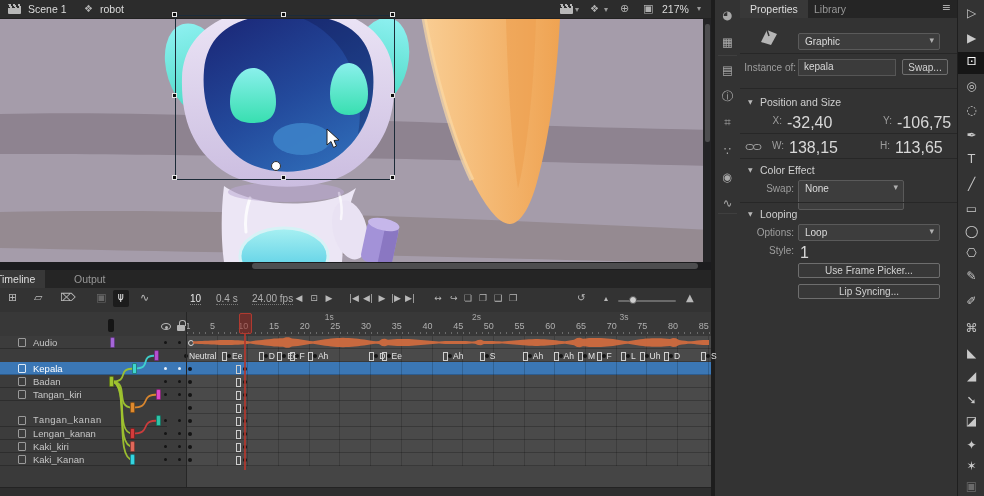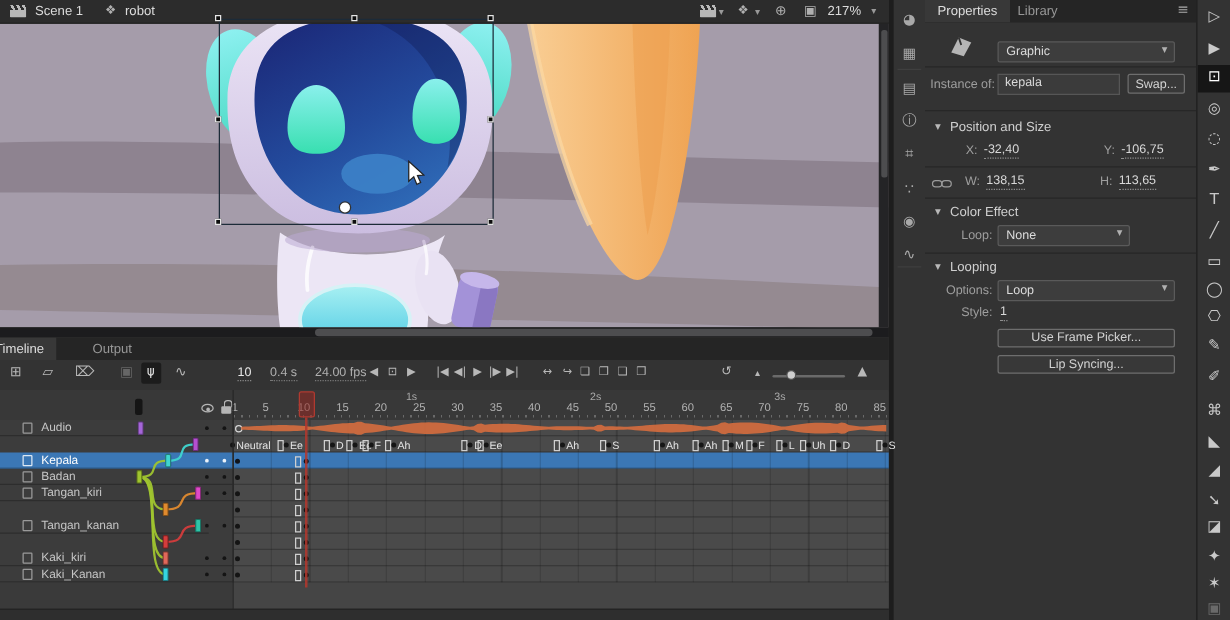--- a/index.html
+++ b/index.html
@@ -1,20 +1,20 @@
 <!DOCTYPE html>
 <html><head>
 <meta charset="utf-8">
 <style>
   html,body{margin:0;padding:0;background:#1e1e1e;}
   #app{position:relative;width:984px;height:496px;overflow:hidden;background:#333;
        font-family:"Liberation Sans",sans-serif;color:#ccc;-webkit-font-smoothing:antialiased;}
   .abs{position:absolute;}
   .ic{font-family:"DejaVu Sans",sans-serif;line-height:1;}
-  .hot{color:#d8d8d8;font-size:10px;border-bottom:1px dotted #8f8f8f;padding-bottom:1px;white-space:nowrap;}
+  .hot{color:#d8d8d8;font-size:16px;border-bottom:1px dotted #8f8f8f;padding-bottom:1px;white-space:nowrap;}
   .plabel{color:#9e9e9e;font-size:10px;text-align:right;white-space:nowrap;}
   .dd{background:#3d3d3d;border:1px solid #5a5a5a;border-radius:2px;box-sizing:border-box;}
   .dd .v{position:absolute;left:6px;top:2px;font-size:10px;color:#dcdcdc;white-space:nowrap;}
   .dd .ch{position:absolute;right:5px;top:2px;font-size:9px;color:#b0b0b0;}
   .btn{border:1px solid #6e6e6e;border-radius:2px;background:#383838;color:#d2d2d2;
        font-size:10px;text-align:center;box-sizing:border-box;}
   .hair{position:absolute;left:0;width:217px;height:1px;background:#272727;}
   .sechead{position:absolute;font-size:10.5px;color:#cfcfcf;}
   .tri{position:absolute;font-size:6px;color:#b8b8b8;top:3px;left:-12px;font-family:"DejaVu Sans",sans-serif;}
   .clap{position:absolute;width:13px;height:10px;border-radius:1px;overflow:hidden;}
@@ -188,22 +188,22 @@
     <span class="abs plabel" style="left:28px;top:140px;width:16px;">W:</span>
     <span class="abs hot" style="left:49px;top:139px;">138,15</span>
     <span class="abs plabel" style="left:136px;top:140px;width:14px;">H:</span>
     <span class="abs hot" style="left:155px;top:139px;">113,65</span>
     <div class="hair" style="top:158px;"></div>
 
     <div class="sechead" style="left:20px;top:164px;">
       <span class="tri ic">▼</span>
       <span>Color Effect</span>
     </div>
-    <span class="abs plabel" style="left:20px;top:183px;width:34px;">Loop:</span>
-    <div class="abs dd" style="left:58px;top:180px;width:106px;height:17px;">
+    <span class="abs plabel" style="left:20px;top:183px;width:34px;">Swap:</span>
+    <div class="abs dd" style="left:58px;top:180px;width:106px;height:30px;">
       <span class="v">None</span>
       <span class="ch ic">▾</span>
     </div>
     <div class="hair" style="top:202px;"></div>
 
     <div class="sechead" style="left:20px;top:208px;">
       <span class="tri ic">▼</span>
       <span>Looping</span>
     </div>
     <span class="abs plabel" style="left:10px;top:227px;width:44px;">Options:</span>
@@ -331,23 +331,29 @@
           <div style="position: absolute; left: 33px; top: 1px; font-size: 9.5px; color: rgb(198, 198, 198); white-space: nowrap;">Badan</div>
           <div style="position: absolute; left: 164px; top: 5px; width: 3px; height: 3px; border-radius: 50%; background: rgb(20, 20, 20);"></div>
           <div style="position: absolute; left: 178px; top: 5px; width: 3px; height: 3px; border-radius: 50%; background: rgb(20, 20, 20);"></div>
         </div>
         <div style="position: absolute; left: 0px; top: 52px; width: 186px; height: 13px; box-sizing: border-box; border-bottom: 1px solid rgba(0, 0, 0, 0.25);">
           <div style="position: absolute; left: 18px; top: 1.5px; width: 8px; height: 9px; border: 1px solid rgb(154, 154, 154); border-radius: 1px; box-sizing: border-box;"></div>
           <div style="position: absolute; left: 33px; top: 1px; font-size: 9.5px; color: rgb(198, 198, 198); white-space: nowrap;">Tangan_kiri</div>
           <div style="position: absolute; left: 164px; top: 5px; width: 3px; height: 3px; border-radius: 50%; background: rgb(20, 20, 20);"></div>
           <div style="position: absolute; left: 178px; top: 5px; width: 3px; height: 3px; border-radius: 50%; background: rgb(20, 20, 20);"></div>
         </div>
-        <div style="position: absolute; left: 0px; top: 78px; width: 167px; height: 13px; box-sizing: border-box; border-bottom: 1px solid rgba(0, 0, 0, 0.25);">
+        <div style="position: absolute; left: 0px; top: 78px; width: 167px; height: 13px; box-sizing: border-box; border-bottom: 1px solid rgba(0, 0, 0, 0.25); font-family: Liberation Mono, monospace;">
           <div style="position: absolute; left: 18px; top: 1.5px; width: 8px; height: 9px; border: 1px solid rgb(154, 154, 154); border-radius: 1px; box-sizing: border-box;"></div>
           <div style="position: absolute; left: 33px; top: 1px; font-size: 9.5px; color: rgb(198, 198, 198); white-space: nowrap;">Tangan_kanan</div>
+          <div style="position: absolute; left: 164px; top: 5px; width: 3px; height: 3px; border-radius: 50%; background: rgb(20, 20, 20);"></div>
+          <div style="position: absolute; left: 178px; top: 5px; width: 3px; height: 3px; border-radius: 50%; background: rgb(20, 20, 20);"></div>
+        </div>
+        <div style="position: absolute; left: 0px; top: 91px; width: 186px; height: 13px; box-sizing: border-box; border-bottom: 1px solid rgba(0, 0, 0, 0.25);">
+          <div style="position: absolute; left: 18px; top: 1.5px; width: 8px; height: 9px; border: 1px solid rgb(154, 154, 154); border-radius: 1px; box-sizing: border-box;"></div>
+          <div style="position: absolute; left: 33px; top: 1px; font-size: 9.5px; color: rgb(198, 198, 198); white-space: nowrap;">Lengan_kanan</div>
           <div style="position: absolute; left: 164px; top: 5px; width: 3px; height: 3px; border-radius: 50%; background: rgb(20, 20, 20);"></div>
           <div style="position: absolute; left: 178px; top: 5px; width: 3px; height: 3px; border-radius: 50%; background: rgb(20, 20, 20);"></div>
         </div>
         <div style="position: absolute; left: 0px; top: 104px; width: 186px; height: 13px; box-sizing: border-box; border-bottom: 1px solid rgba(0, 0, 0, 0.25); text-decoration: underline;">
           <div style="position: absolute; left: 18px; top: 1.5px; width: 8px; height: 9px; border: 1px solid rgb(154, 154, 154); border-radius: 1px; box-sizing: border-box;"></div>
           <div style="position: absolute; left: 33px; top: 1px; font-size: 9.5px; color: rgb(198, 198, 198); white-space: nowrap;">Kaki_kiri</div>
           <div style="position: absolute; left: 164px; top: 5px; width: 3px; height: 3px; border-radius: 50%; background: rgb(20, 20, 20);"></div>
           <div style="position: absolute; left: 178px; top: 5px; width: 3px; height: 3px; border-radius: 50%; background: rgb(20, 20, 20);"></div>
         </div>
         <div style="position: absolute; left: 0px; top: 117px; width: 186px; height: 13px; box-sizing: border-box; border-bottom: 1px solid rgba(0, 0, 0, 0.25);">

